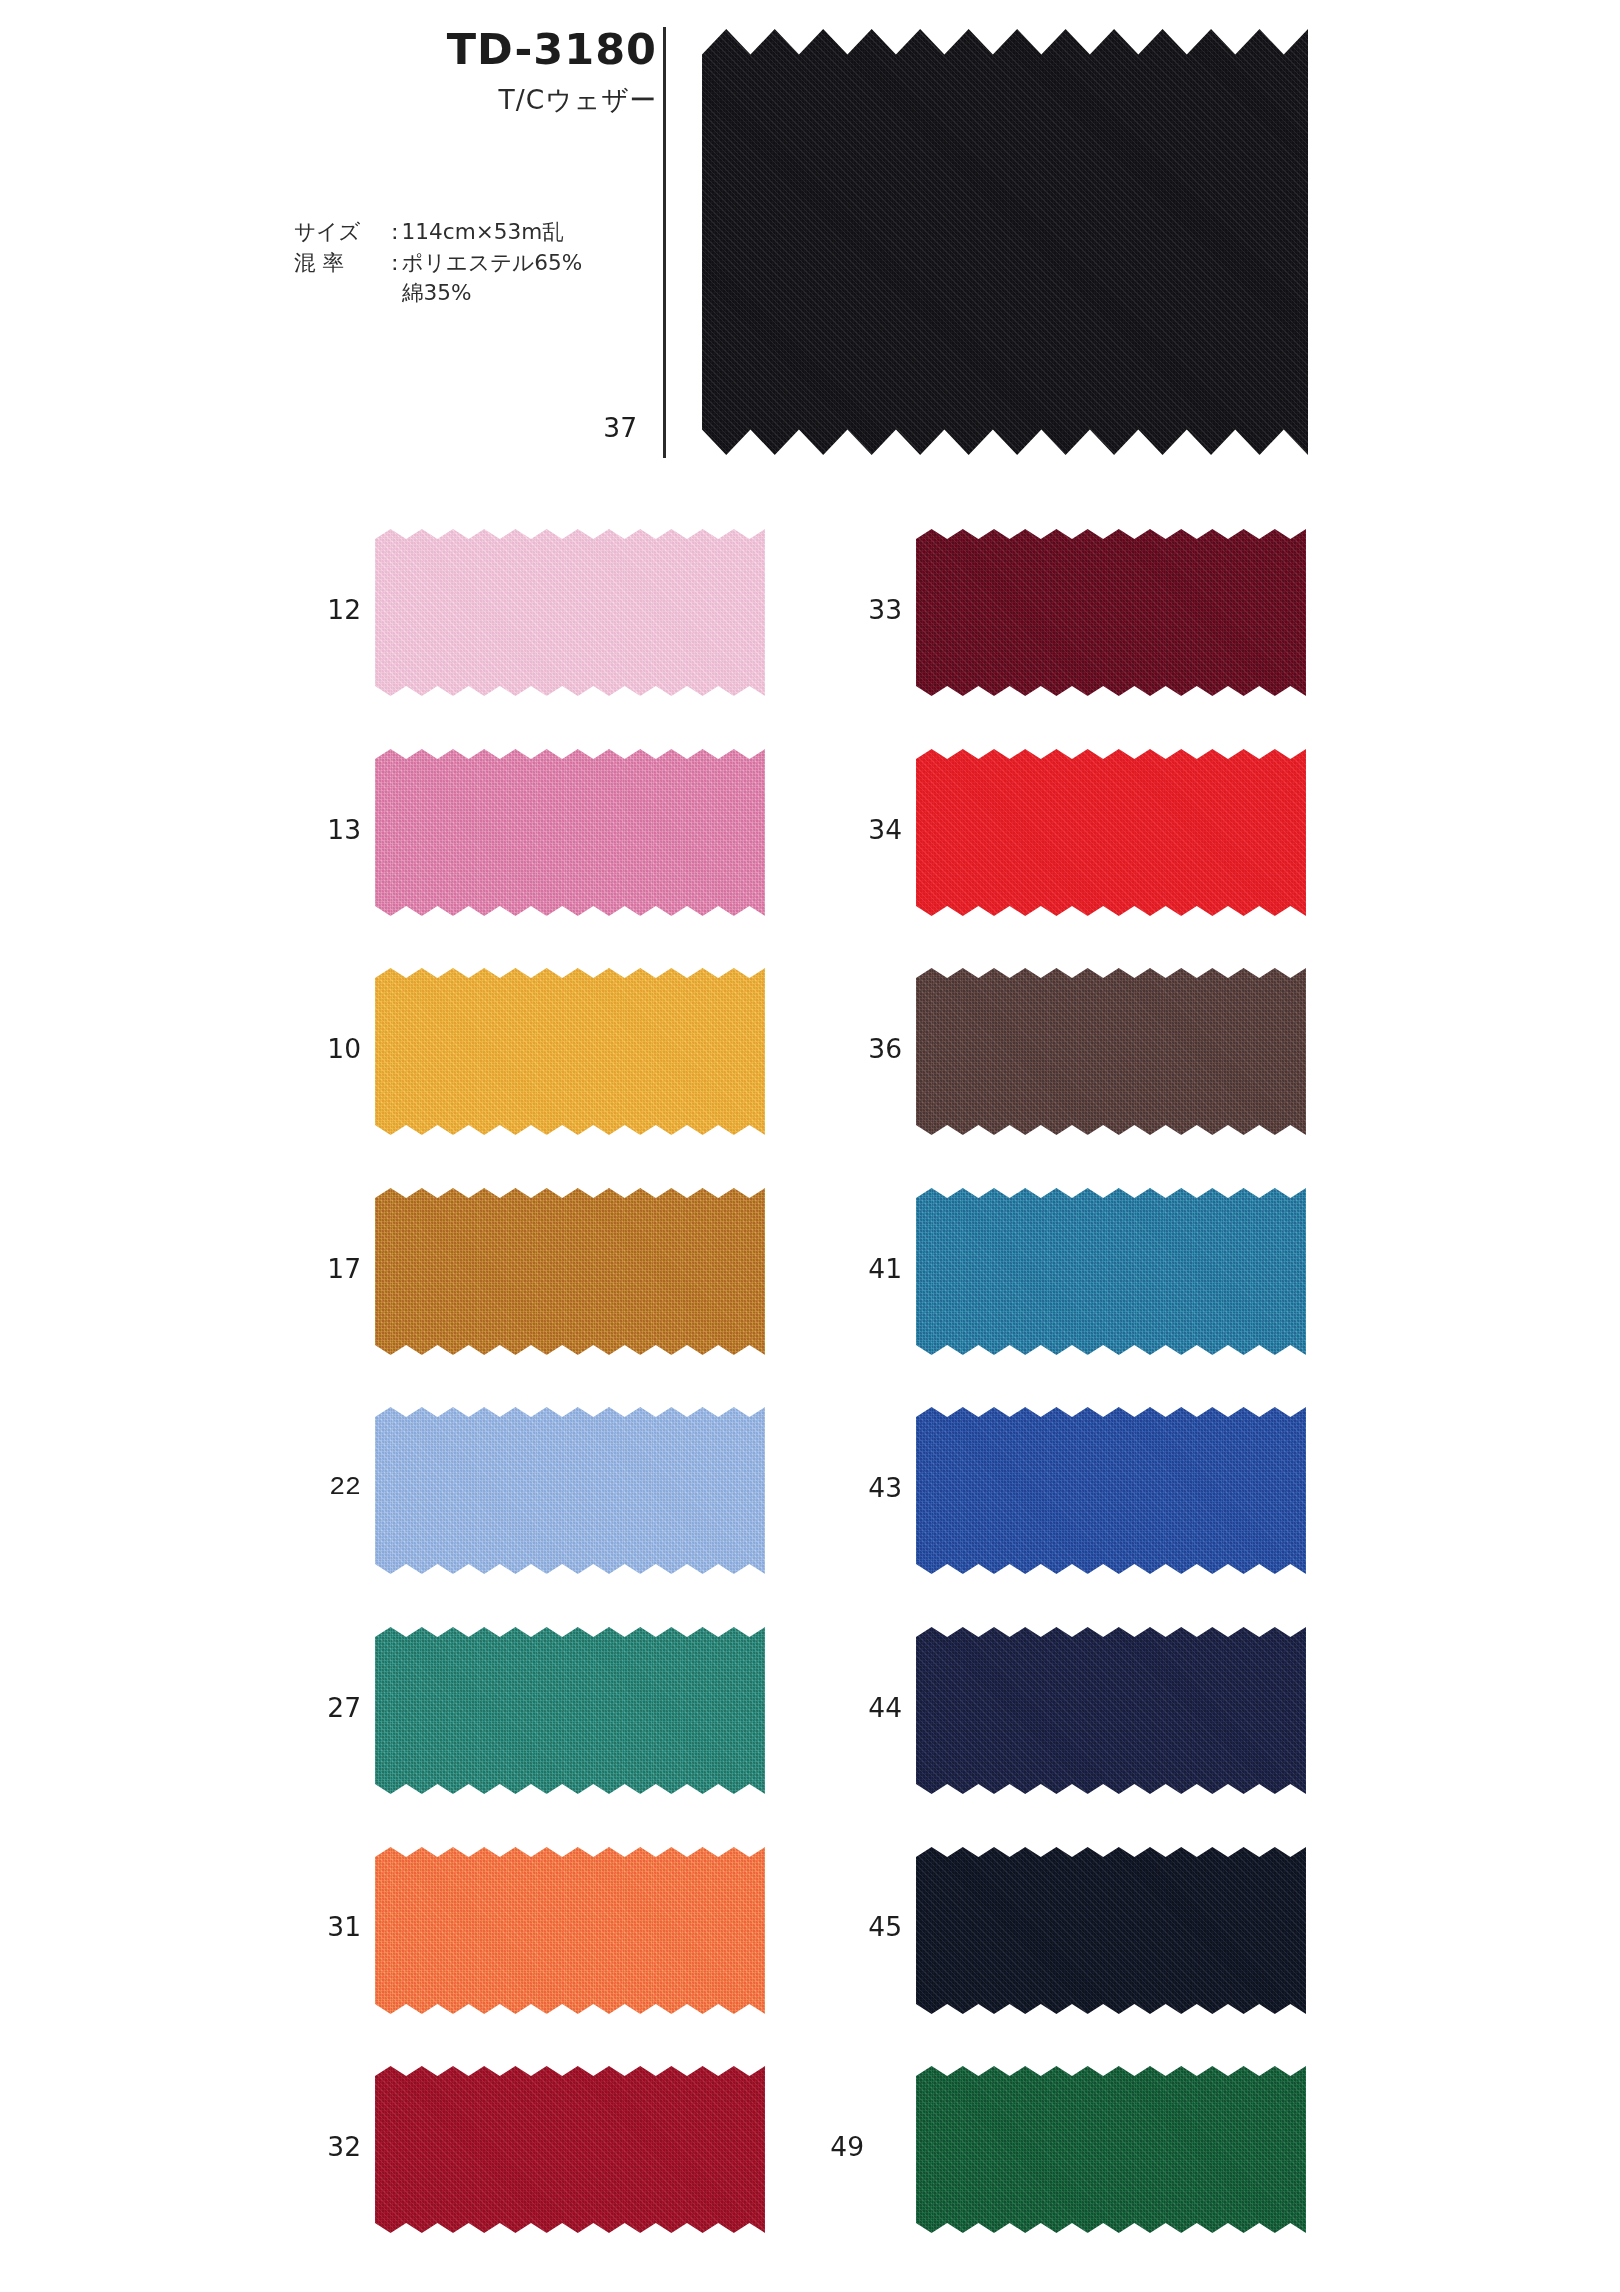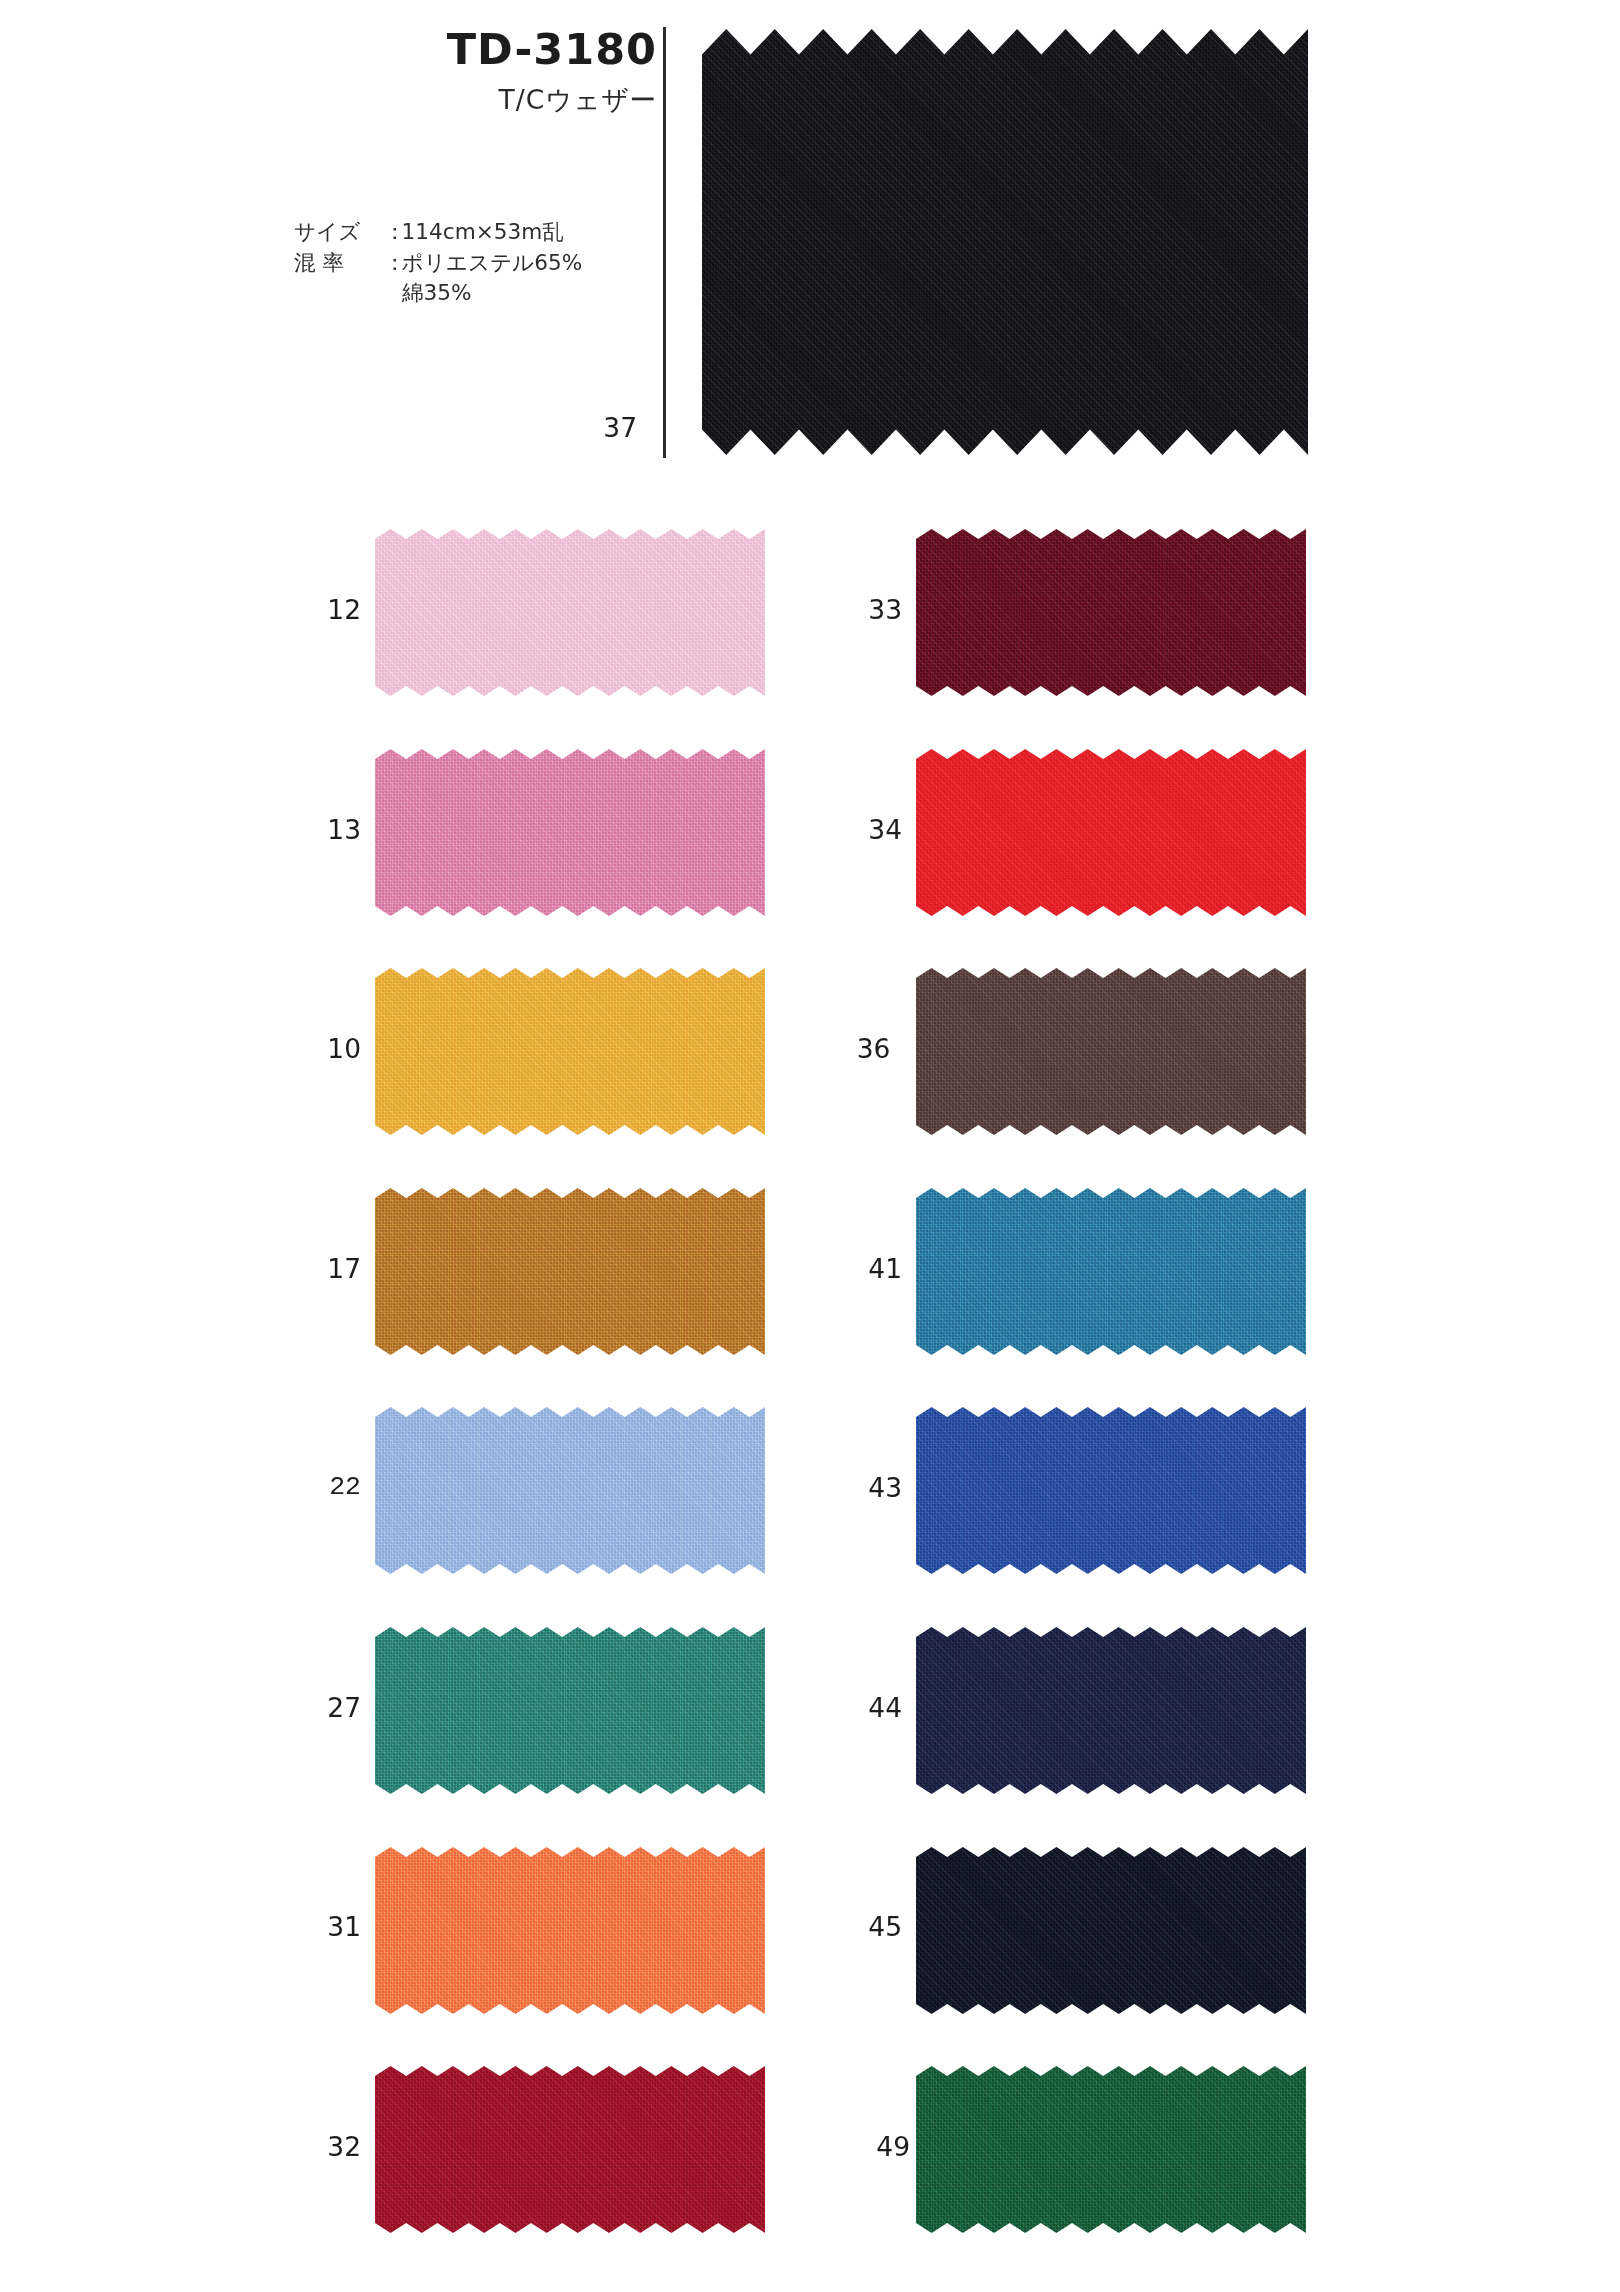--- a/index.html
+++ b/index.html
@@ -190,21 +190,21 @@
     <div class="sw-label" style="left: 845px; top: 594px; width: 57px;">33</div>
     <div class="swatch pinked" style="left: 916px; top: 529px; width: 390px; height: 167px; background: rgb(107, 15, 36);">
       <div class="weave"></div>
       <div class="weave2"></div>
     </div>
     <div class="sw-label" style="left: 845px; top: 814px; width: 57px;">34</div>
     <div class="swatch pinked" style="left: 916px; top: 749px; width: 390px; height: 167px; background: rgb(236, 32, 41);">
       <div class="weave"></div>
       <div class="weave2"></div>
     </div>
-    <div class="sw-label" style="left: 845px; top: 1033px; width: 57px; text-align: center;">36</div>
+    <div class="sw-label" style="left: 845px; top: 1033px; width: 57px;">36</div>
     <div class="swatch pinked" style="left: 916px; top: 968px; width: 390px; height: 167px; background: rgb(92, 67, 64);">
       <div class="weave"></div>
       <div class="weave2"></div>
     </div>
     <div class="sw-label" style="left: 845px; top: 1253px; width: 57px;">41</div>
     <div class="swatch pinked" style="left: 916px; top: 1188px; width: 390px; height: 167px; background: rgb(45, 130, 168);">
       <div class="weave"></div>
       <div class="weave2"></div>
     </div>
     <div class="sw-label" style="left: 845px; top: 1472px; width: 57px;">43</div>
@@ -215,19 +215,19 @@
     <div class="sw-label" style="left: 845px; top: 1692px; width: 57px; text-align: right;">44</div>
     <div class="swatch pinked" style="left: 916px; top: 1627px; width: 390px; height: 167px; background: rgb(29, 36, 72);">
       <div class="weave"></div>
       <div class="weave2"></div>
     </div>
     <div class="sw-label" style="left: 845px; top: 1911px; width: 57px;">45</div>
     <div class="swatch pinked" style="left: 916px; top: 1847px; width: 390px; height: 167px; background: rgb(17, 23, 38);">
       <div class="weave"></div>
       <div class="weave2"></div>
     </div>
-    <div class="sw-label" style="left: 853px; top: 2131px; width: 57px;">49</div>
+    <div class="sw-label" style="left: 807px; top: 2131px; width: 57px;">49</div>
     <div class="swatch pinked" style="left: 916px; top: 2066px; width: 390px; height: 167px; background: rgb(23, 98, 60);">
       <div class="weave"></div>
       <div class="weave2"></div>
     </div>
   </div>
 
 
 </body></html>

